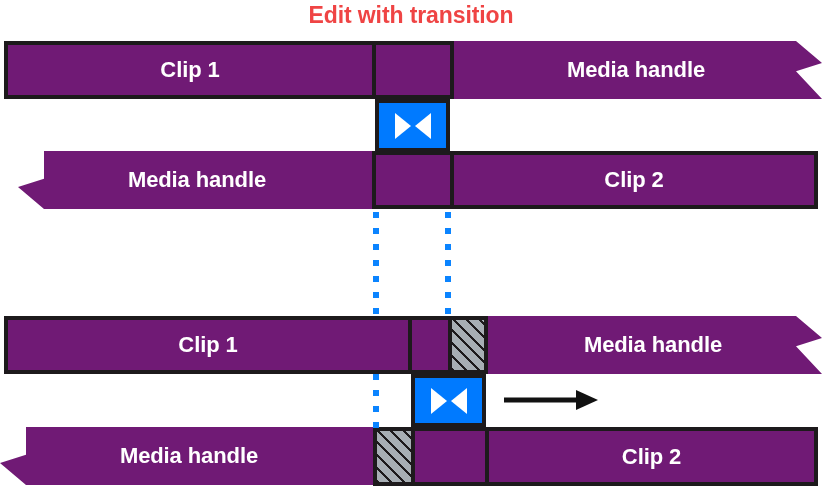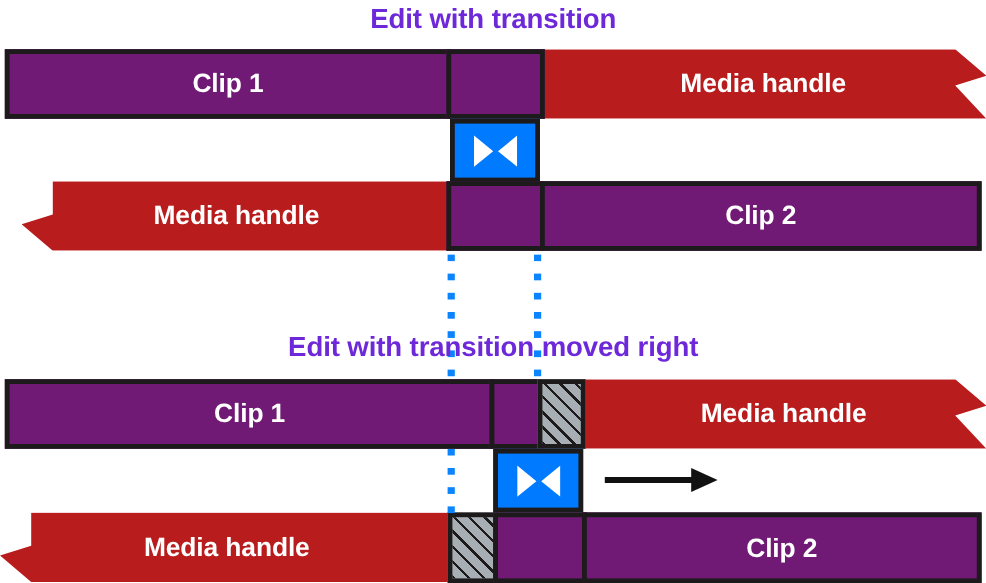--- a/index.html
+++ b/index.html
@@ -20,21 +20,21 @@
     position: absolute;
     inset: 0;
   }
 
   .title {
     position: absolute;
     width: 100%;
     text-align: center;
     font-weight: bold;
     font-size: 23px;
-    color: #6d28d9;
+    color: #ef4444;
     letter-spacing: -0.1px;
     z-index: 6;
     white-space: nowrap;
   }
   #title-top  { top: 2px; }
   #title-bot  { top: 276px; }
 
   
   .blk {
     position: absolute;
@@ -58,21 +58,21 @@
     background-color: #a7aeb4;
     background-image: repeating-linear-gradient(
         45deg,
         #1d1a1c 0px, #1d1a1c 2px,
         rgba(0,0,0,0) 2px, rgba(0,0,0,0) 9px);
   }
 
   
   .handle {
     position: absolute;
-    background: #b91c1c;
+    background: #701a75;
     display: flex;
     align-items: center;
     justify-content: center;
   }
   .handle .lbl {
     color: #ffffff;
     font-weight: bold;
     font-size: 22px;
     letter-spacing: -0.1px;
   }
@@ -144,21 +144,20 @@
 
   <div class="blk" style="left:372px; top:151px; width:82px; height:58px;"></div>
 
   <div class="blk" style="left:450px; top:151px; width:368px; height:58px;">
     <span class="lbl">Clip 2</span>
   </div>
 
   <div class="guide" style="left:373px; top:212px; height:102px;"></div>
   <div class="guide" style="left:445px; top:212px; height:102px;"></div>
 
-  <div class="title" id="title-bot">Edit with transition moved right</div>
 
   <div class="handle right-tail" style="left:484px; top:316px; width:338px; height:58px;">
     <span class="lbl">Media handle</span>
   </div>
 
   <div class="blk" style="left:4px; top:316px; width:408px; height:58px;">
     <span class="lbl">Clip 1</span>
   </div>
 
   <div class="blk" style="left:408px; top:316px; width:44px; height:58px;"></div>

